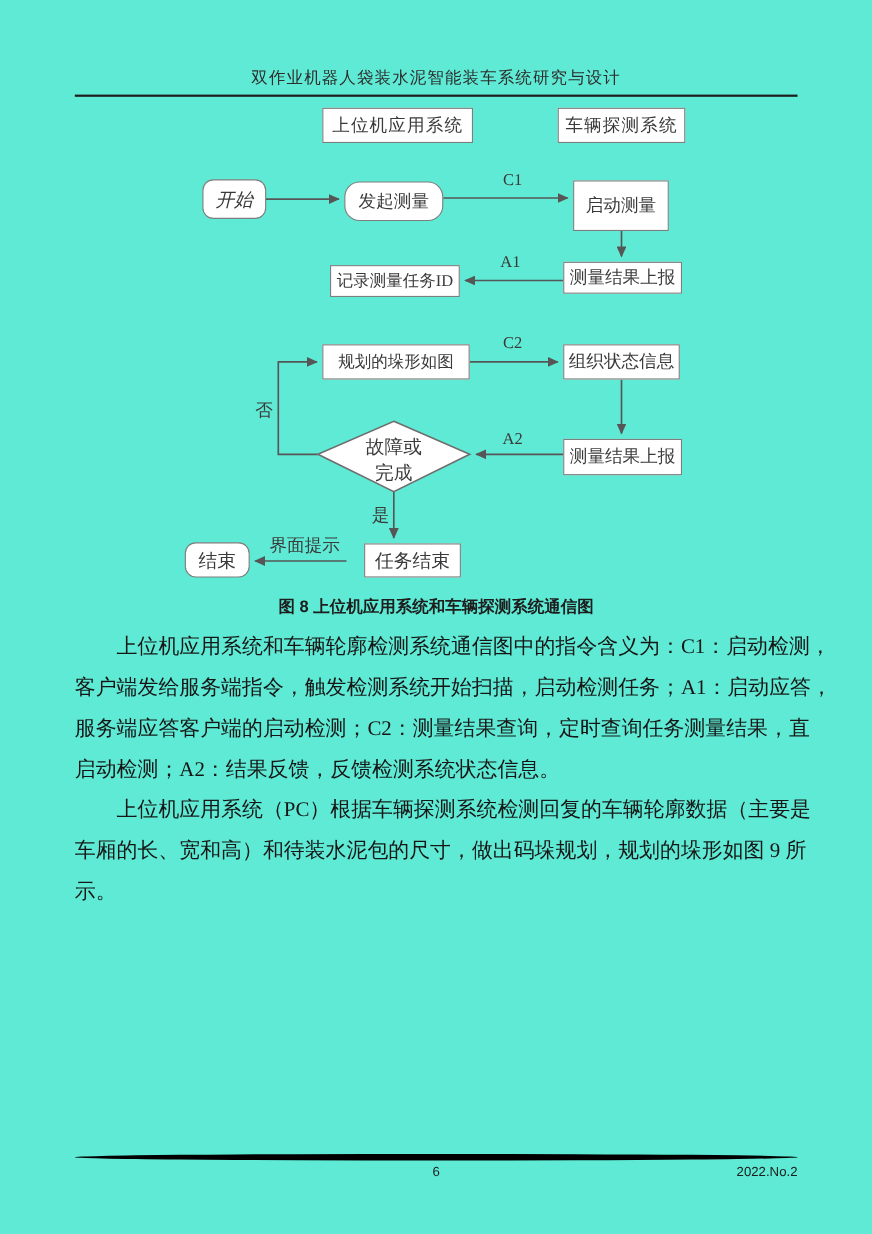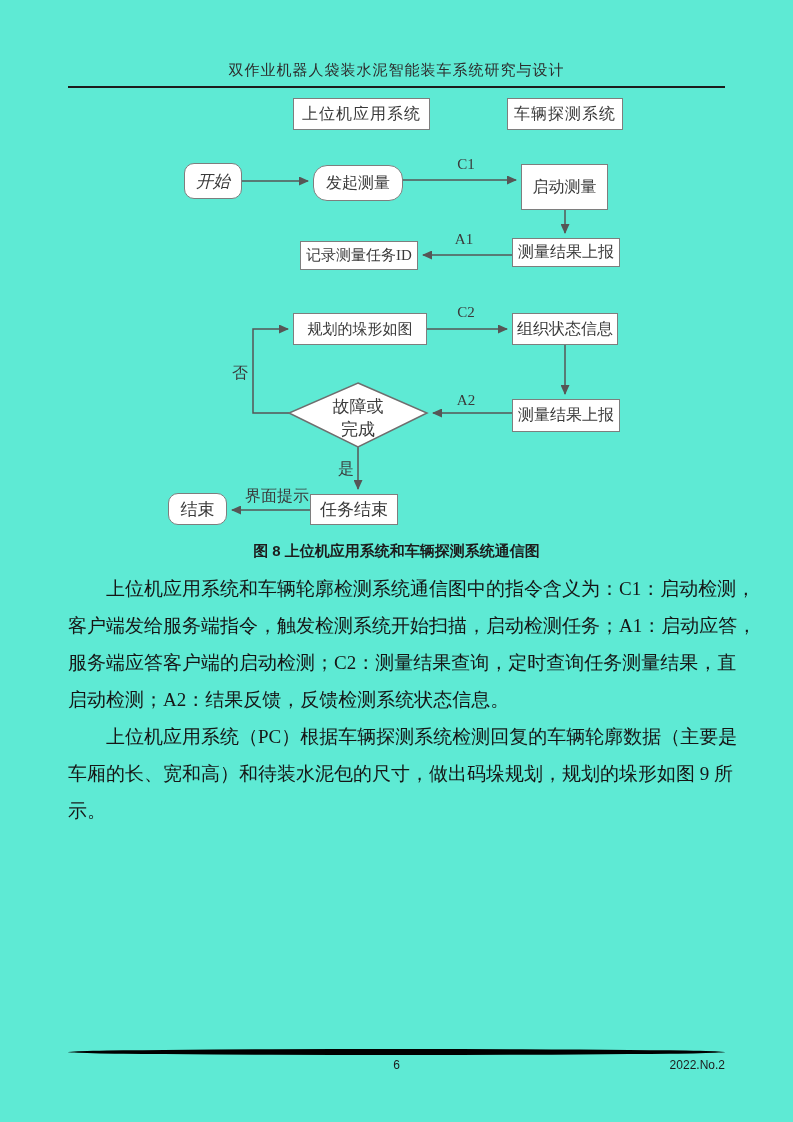--- a/index.html
+++ b/index.html
@@ -122,21 +122,21 @@
     <div class="node" style="left:521px;top:164px;width:87px;height:46px;">启动测量</div>
     <div class="node small-text" style="left:300px;top:241px;width:118px;height:29px;">记录测量任务ID</div>
     <div class="node" style="left:512px;top:238px;width:108px;height:29px;">测量结果上报</div>
     <div class="node small-text" style="left:293px;top:313px;width:134px;height:32px;">规划的垛形如图</div>
     <div class="node" style="left:512px;top:313px;width:106px;height:32px;">组织状态信息</div>
     <div class="node" style="left:512px;top:399px;width:108px;height:33px;">测量结果上报</div>
     <div class="diamond-text">
       <span>故障或</span>
       <span>完成</span>
     </div>
-    <div class="node" style="left:310px;top:494px;width:88px;height:31px;font-size:17px;">任务结束</div>
+    <div class="node" style="left:331px;top:494px;width:88px;height:31px;font-size:17px;">任务结束</div>
     <div class="node rounded" style="left:168px;top:493px;width:59px;height:32px;">结束</div>
 
     <div class="edge-label" style="left:450px;top:156px;width:32px;">C1</div>
     <div class="edge-label" style="left:448px;top:231px;width:32px;">A1</div>
     <div class="edge-label" style="left:450px;top:304px;width:32px;">C2</div>
     <div class="edge-label" style="left:450px;top:392px;width:32px;">A2</div>
     <div class="edge-label" style="left:228px;top:363px;width:24px;font-size:16px;">否</div>
     <div class="edge-label" style="left:336px;top:459px;width:20px;font-size:16px;">是</div>
     <div class="edge-label" style="left:242px;top:486px;width:70px;font-size:16px;">界面提示</div>
   </div>

